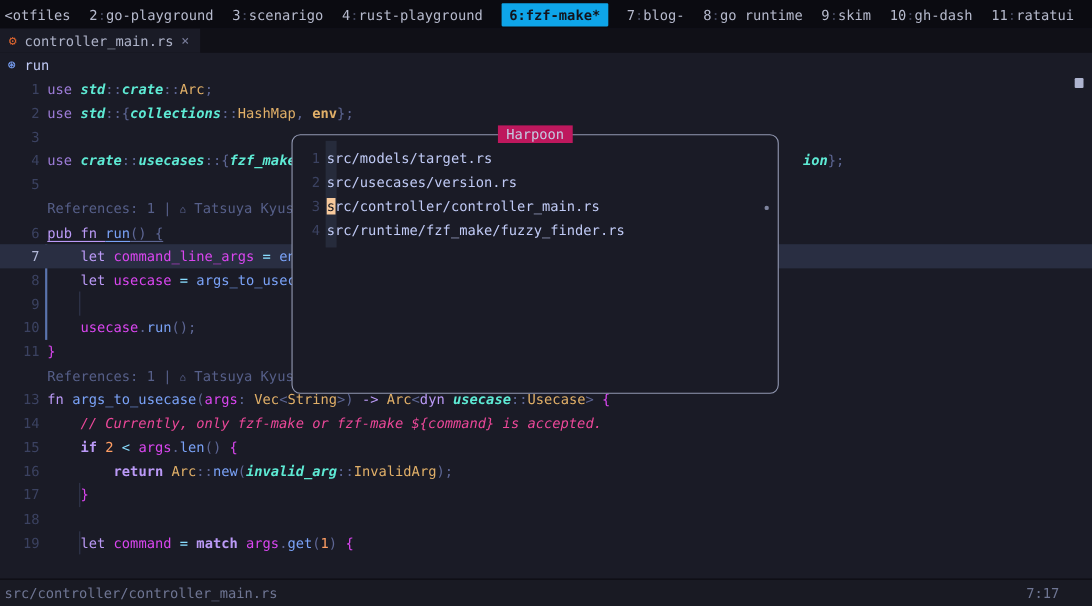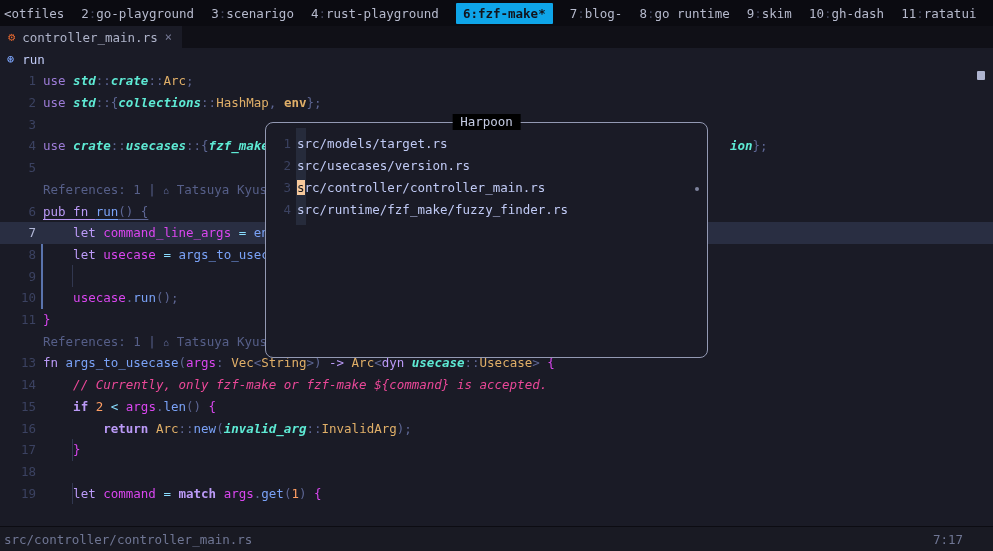--- a/index.html
+++ b/index.html
@@ -71,21 +71,21 @@
     display:flex;align-items:center;white-space:pre;justify-content:flex-end;
   }
   
   #popup{
     position:absolute;left:265px;top:122px;width:443px;height:236px;
     background:#1a1b26;border:1.5px solid #9399b3;border-radius:8px;
     box-sizing:border-box;
   }
   #popup-title{
     position:absolute;top:-9px;left:50%;transform:translateX(-50%);
-    background:#000000;padding:0 8px;color:#c5cbe3;line-height:16px;
+    background:#be185d;padding:0 8px;color:#c5cbe3;line-height:16px;
   }
   #popup-cursorcol{
     position:absolute;left:30px;top:5px;width:10px;height:97px;background:#262b3b;
   }
   #popup-items{position:absolute;left:0;top:9px;right:0;}
   .pitem{height:22px;display:flex;align-items:center;white-space:pre;}
   .pnum{width:25px;flex:0 0 25px;text-align:right;color:#3b4261;}
   .ptext{margin-left:6px;color:#c0caf5;}
   .pcursor{background:#f7c99c;color:#15161e;}
   #popup-dot{

